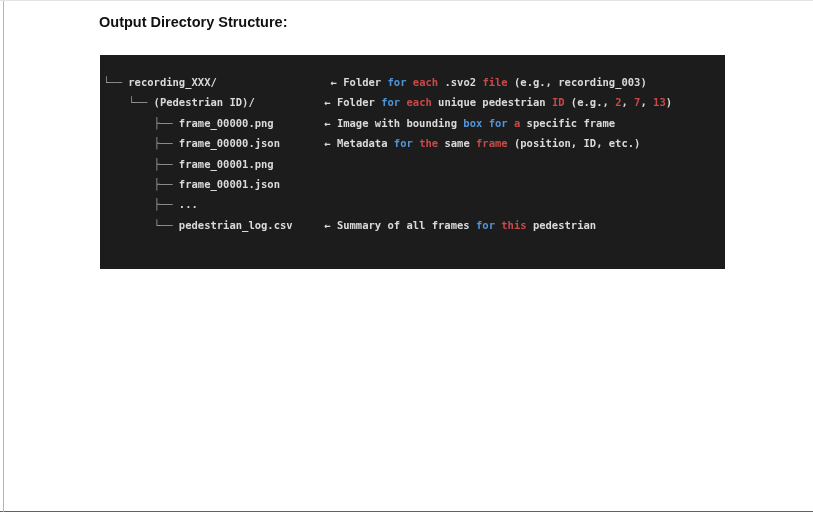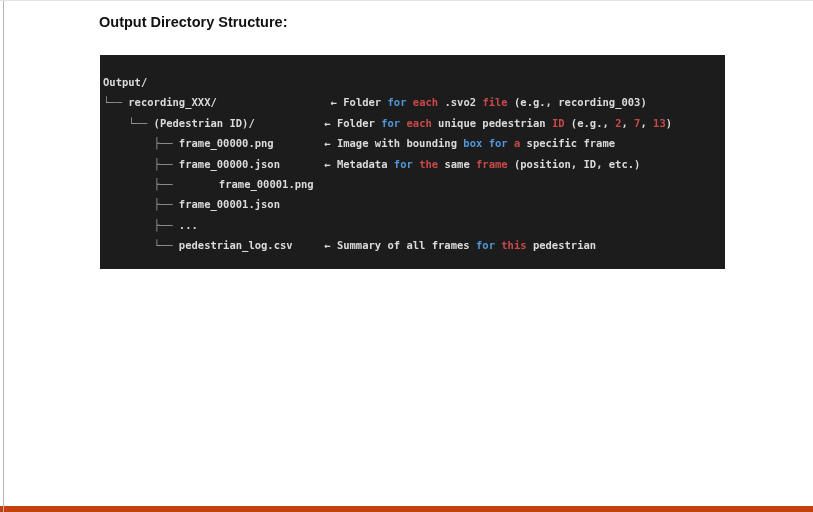--- a/index.html
+++ b/index.html
@@ -10,21 +10,21 @@
     height: 512px;
     overflow: hidden;
     font-family: "Liberation Sans", sans-serif;
   }
   .page {
     position: relative;
     width: 813px;
     height: 512px;
     background: #ffffff;
     border-top: 1px solid #e3e3e3;
-    border-bottom: 6px solid #c2410c;
+    border-bottom: 1px solid #c2410c;
     box-sizing: border-box;
   }
   .border-left {
     position: absolute;
     left: 3px;
     top: 0;
     width: 1px;
     height: 512px;
     background: #b5b5b5;
   }
@@ -71,23 +71,22 @@
     user-select: none;
   }
 </style>
 </head>
 <body>
 
 <div class="page">
   <div class="border-left"></div>
   <h1 class="title">Output Directory Structure:</h1>
   <div class="code-block" id="codeBlock" style="background: rgb(28, 28, 28);">
-      <div class="code-line"><span style="color: rgb(218, 218, 218);">Output/</span></div>
       <div class="code-line"><span style="color: rgb(152, 152, 152);">└── </span><span style="color: rgb(218, 218, 218);">recording_XXX/</span><span style="color: rgb(218, 218, 218);">                  </span><span style="color: rgb(218, 218, 218);">← Folder </span><span style="color: rgb(82, 149, 214);">for</span><span style="color: rgb(218, 218, 218);"> </span><span style="color: rgb(201, 73, 73);">each</span><span style="color: rgb(218, 218, 218);"> .svo2 </span><span style="color: rgb(201, 73, 73);">file</span><span style="color: rgb(218, 218, 218);"> (e.g., recording_003)</span></div>
       <div class="code-line"><span style="color: rgb(152, 152, 152);">    └── </span><span style="color: rgb(218, 218, 218);">(Pedestrian ID)/</span><span style="color: rgb(218, 218, 218);">           </span><span style="color: rgb(218, 218, 218);">← Folder </span><span style="color: rgb(82, 149, 214);">for</span><span style="color: rgb(218, 218, 218);"> </span><span style="color: rgb(201, 73, 73);">each</span><span style="color: rgb(218, 218, 218);"> unique pedestrian </span><span style="color: rgb(201, 73, 73);">ID</span><span style="color: rgb(218, 218, 218);"> (e.g., </span><span style="color: rgb(201, 73, 73);">2</span><span style="color: rgb(218, 218, 218);">, </span><span style="color: rgb(201, 73, 73);">7</span><span style="color: rgb(218, 218, 218);">, </span><span style="color: rgb(201, 73, 73);">13</span><span style="color: rgb(218, 218, 218);">)</span></div>
       <div class="code-line"><span style="color: rgb(152, 152, 152);">        ├── </span><span style="color: rgb(218, 218, 218);">frame_00000.png</span><span style="color: rgb(218, 218, 218);">        </span><span style="color: rgb(218, 218, 218);">← Image with bounding </span><span style="color: rgb(82, 149, 214);">box</span><span style="color: rgb(218, 218, 218);"> </span><span style="color: rgb(82, 149, 214);">for</span><span style="color: rgb(218, 218, 218);"> </span><span style="color: rgb(201, 73, 73);">a</span><span style="color: rgb(218, 218, 218);"> specific frame</span></div>
       <div class="code-line"><span style="color: rgb(152, 152, 152);">        ├── </span><span style="color: rgb(218, 218, 218);">frame_00000.json</span><span style="color: rgb(218, 218, 218);">       </span><span style="color: rgb(218, 218, 218);">← Metadata </span><span style="color: rgb(82, 149, 214);">for</span><span style="color: rgb(218, 218, 218);"> </span><span style="color: rgb(201, 73, 73);">the</span><span style="color: rgb(218, 218, 218);"> same </span><span style="color: rgb(201, 73, 73);">frame</span><span style="color: rgb(218, 218, 218);"> (position, ID, etc.)</span></div>
-      <div class="code-line"><span style="color: rgb(152, 152, 152);">        ├── </span><span style="color: rgb(218, 218, 218); margin-left: 40px;">frame_00001.png</span></div>
+      <div class="code-line"><span style="color: rgb(152, 152, 152);">        ├── </span><span style="color: rgb(218, 218, 218);">frame_00001.png</span></div>
       <div class="code-line"><span style="color: rgb(152, 152, 152);">        ├── </span><span style="color: rgb(218, 218, 218); text-align: right;">frame_00001.json</span></div>
       <div class="code-line"><span style="color: rgb(152, 152, 152);">        ├── </span><span style="color: rgb(218, 218, 218);">...</span></div>
       <div class="code-line"><span style="color: rgb(152, 152, 152);">        └── </span><span style="color: rgb(218, 218, 218);">pedestrian_log.csv</span><span style="color: rgb(218, 218, 218);">     </span><span style="color: rgb(218, 218, 218);">← Summary of all frames </span><span style="color: rgb(82, 149, 214);">for</span><span style="color: rgb(218, 218, 218);"> </span><span style="color: rgb(201, 73, 73);">this</span><span style="color: rgb(218, 218, 218);"> pedestrian</span></div>
     </div>
 </div>
 
 </body></html>

